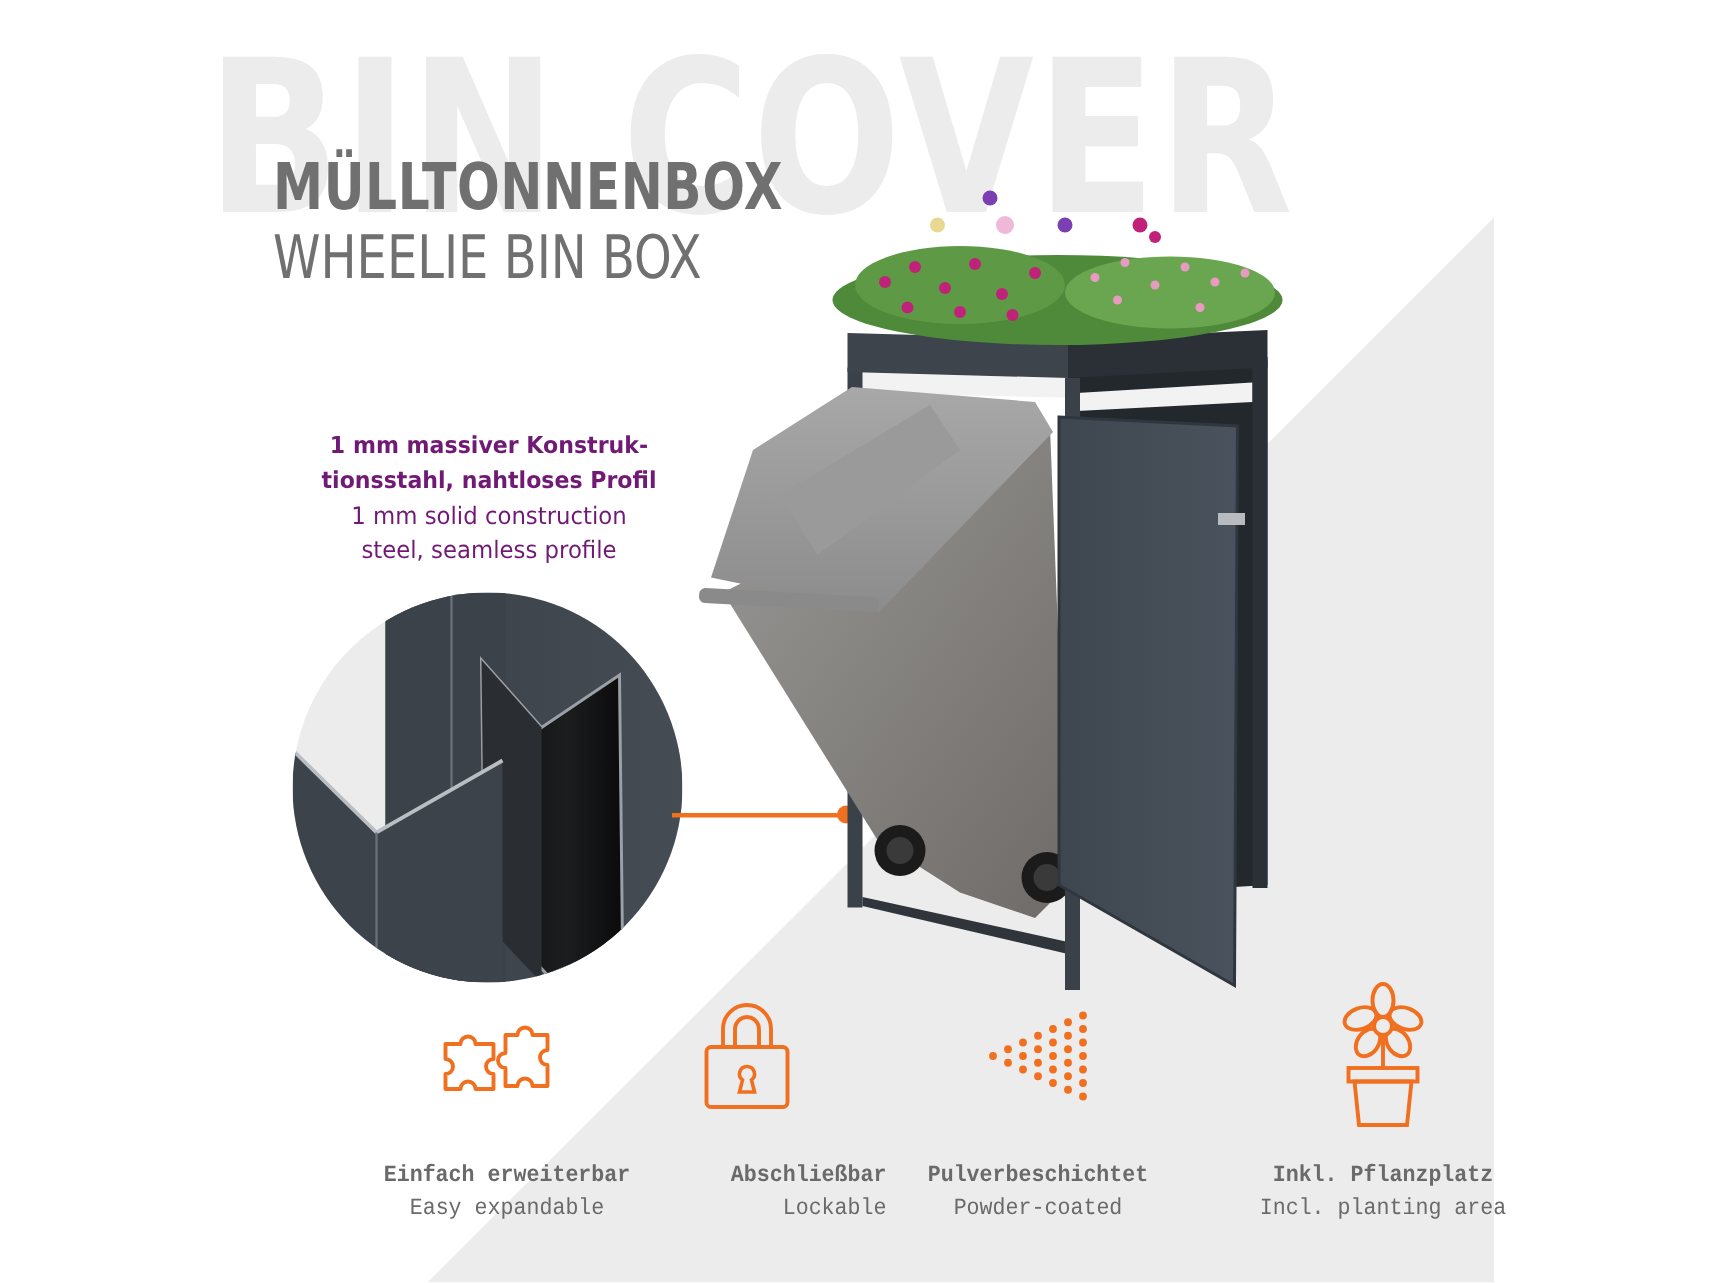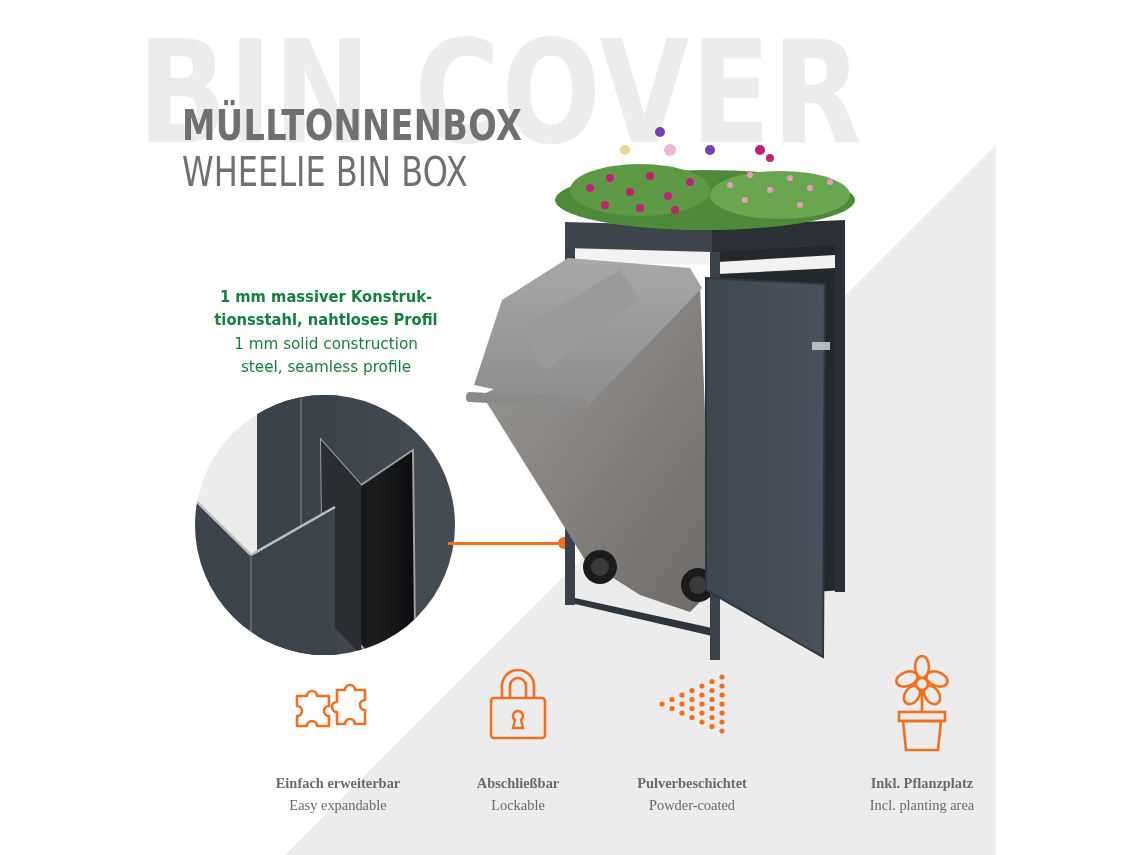--- a/index.html
+++ b/index.html
@@ -25,21 +25,21 @@
     transform: scaleX(0.78); transform-origin: left top; white-space: nowrap;
   }
   .title-en {
     position: absolute; left: 182px; top: 152px;
     font-family: "DejaVu Sans", sans-serif; font-weight: normal;
     font-size: 40px; color: #707070; line-height: 1;
     transform: scaleX(0.8); transform-origin: left top; white-space: nowrap;
   }
   .spec {
     position: absolute; left: 180px; top: 286px; width: 292px; text-align: center;
-    font-family: "DejaVu Sans", sans-serif; color: #15803d;
+    font-family: "DejaVu Sans", sans-serif; color: #701a75;
   }
   .spec .bold { font-weight: bold; font-size: 15.5px; line-height: 23px; }
   .spec .reg { font-size: 16px; line-height: 23px; }
   .spec div { transform: scaleX(0.95); }
   .detail-circle {
     position: absolute; left: 195px; top: 395px; width: 260px; height: 260px;
     border-radius: 50%; overflow: hidden; background: #ececec;
   }
   .connector-line {
     position: absolute; left: 448px; top: 542px; width: 116px; height: 3px; background: #f07020;
@@ -48,21 +48,21 @@
     position: absolute; left: 558px; top: 537px; width: 12px; height: 12px; border-radius: 50%; background: #f07020;
   }
   .product {
     position: absolute; left: 460px; top: 120px; width: 400px; height: 545px;
   }
   .features {
     position: absolute; left: 0; top: 650px; width: 1140px; height: 205px;
   }
   .feature {
     position: absolute; top: 0; width: 200px; text-align: center;
-    font-family: Liberation Serif, serif; color: #6a6a6a;
+    font-family: Liberation Mono, monospace; color: #6a6a6a;
   }
   .feature .icon { height: 108px; display: flex; align-items: center; justify-content: center; }
   .feature .label-de { font-weight: bold; font-size: 15.5px; line-height: 22px; margin-top: 14px; }
   .feature .label-en { font-size: 15.5px; line-height: 22px; }
   .feature .label-de, .feature .label-en { transform: scaleX(0.93); white-space: nowrap; }
 </style>
 </head>
 <body>
 
 <svg class="bg-diagonal" viewBox="0 0 1140 855">
@@ -195,21 +195,21 @@
     <div class="icon">
       <svg width="90" height="60" viewBox="0 0 90 60">
         <path d="M4,22 h10 a5,5 0 1 1 10,0 h12 v10 a5,5 0 1 0 0,10 v10 h-12 a5,5 0 1 0 -10,0 h-10 v-10 a4,4 0 1 0 0,-10 z" fill="none" stroke="#f07020" stroke-width="2.6" stroke-linejoin="round"></path>
         <path d="M44,16 h8 a5,5 0 1 1 10,0 h10 v10 a5,5 0 1 0 0,10 v14 h-10 a5,5 0 1 0 -10,0 h-8 v-12 a5,5 0 1 1 0,-10 z" fill="none" stroke="#f07020" stroke-width="2.6" stroke-linejoin="round"></path>
       </svg>
     </div>
     <div class="label-de">Einfach erweiterbar</div>
     <div class="label-en">Easy expandable</div>
   </div>
 
-  <div class="feature" style="left:418px;">
+  <div class="feature" style="left:398px;text-align:right;">
     <div class="icon">
       <svg width="60" height="76" viewBox="0 0 60 76">
         <path d="M14,32 v-12 a16,16 0 0 1 32,0 v12" fill="none" stroke="#f07020" stroke-width="2.6"></path>
         <path d="M22,32 v-12 a8,8 0 0 1 16,0 v12" fill="none" stroke="#f07020" stroke-width="2.6"></path>
         <rect x="3" y="32" width="54" height="40" rx="3" fill="none" stroke="#f07020" stroke-width="2.6"></rect>
         <path d="M30,45 a5,5 0 0 1 3,9 l2,8 h-10 l2,-8 a5,5 0 0 1 3,-9 z" fill="none" stroke="#f07020" stroke-width="2.4"></path>
       </svg>
     </div>
     <div class="label-de">Abschließbar</div>
     <div class="label-en">Lockable</div>

